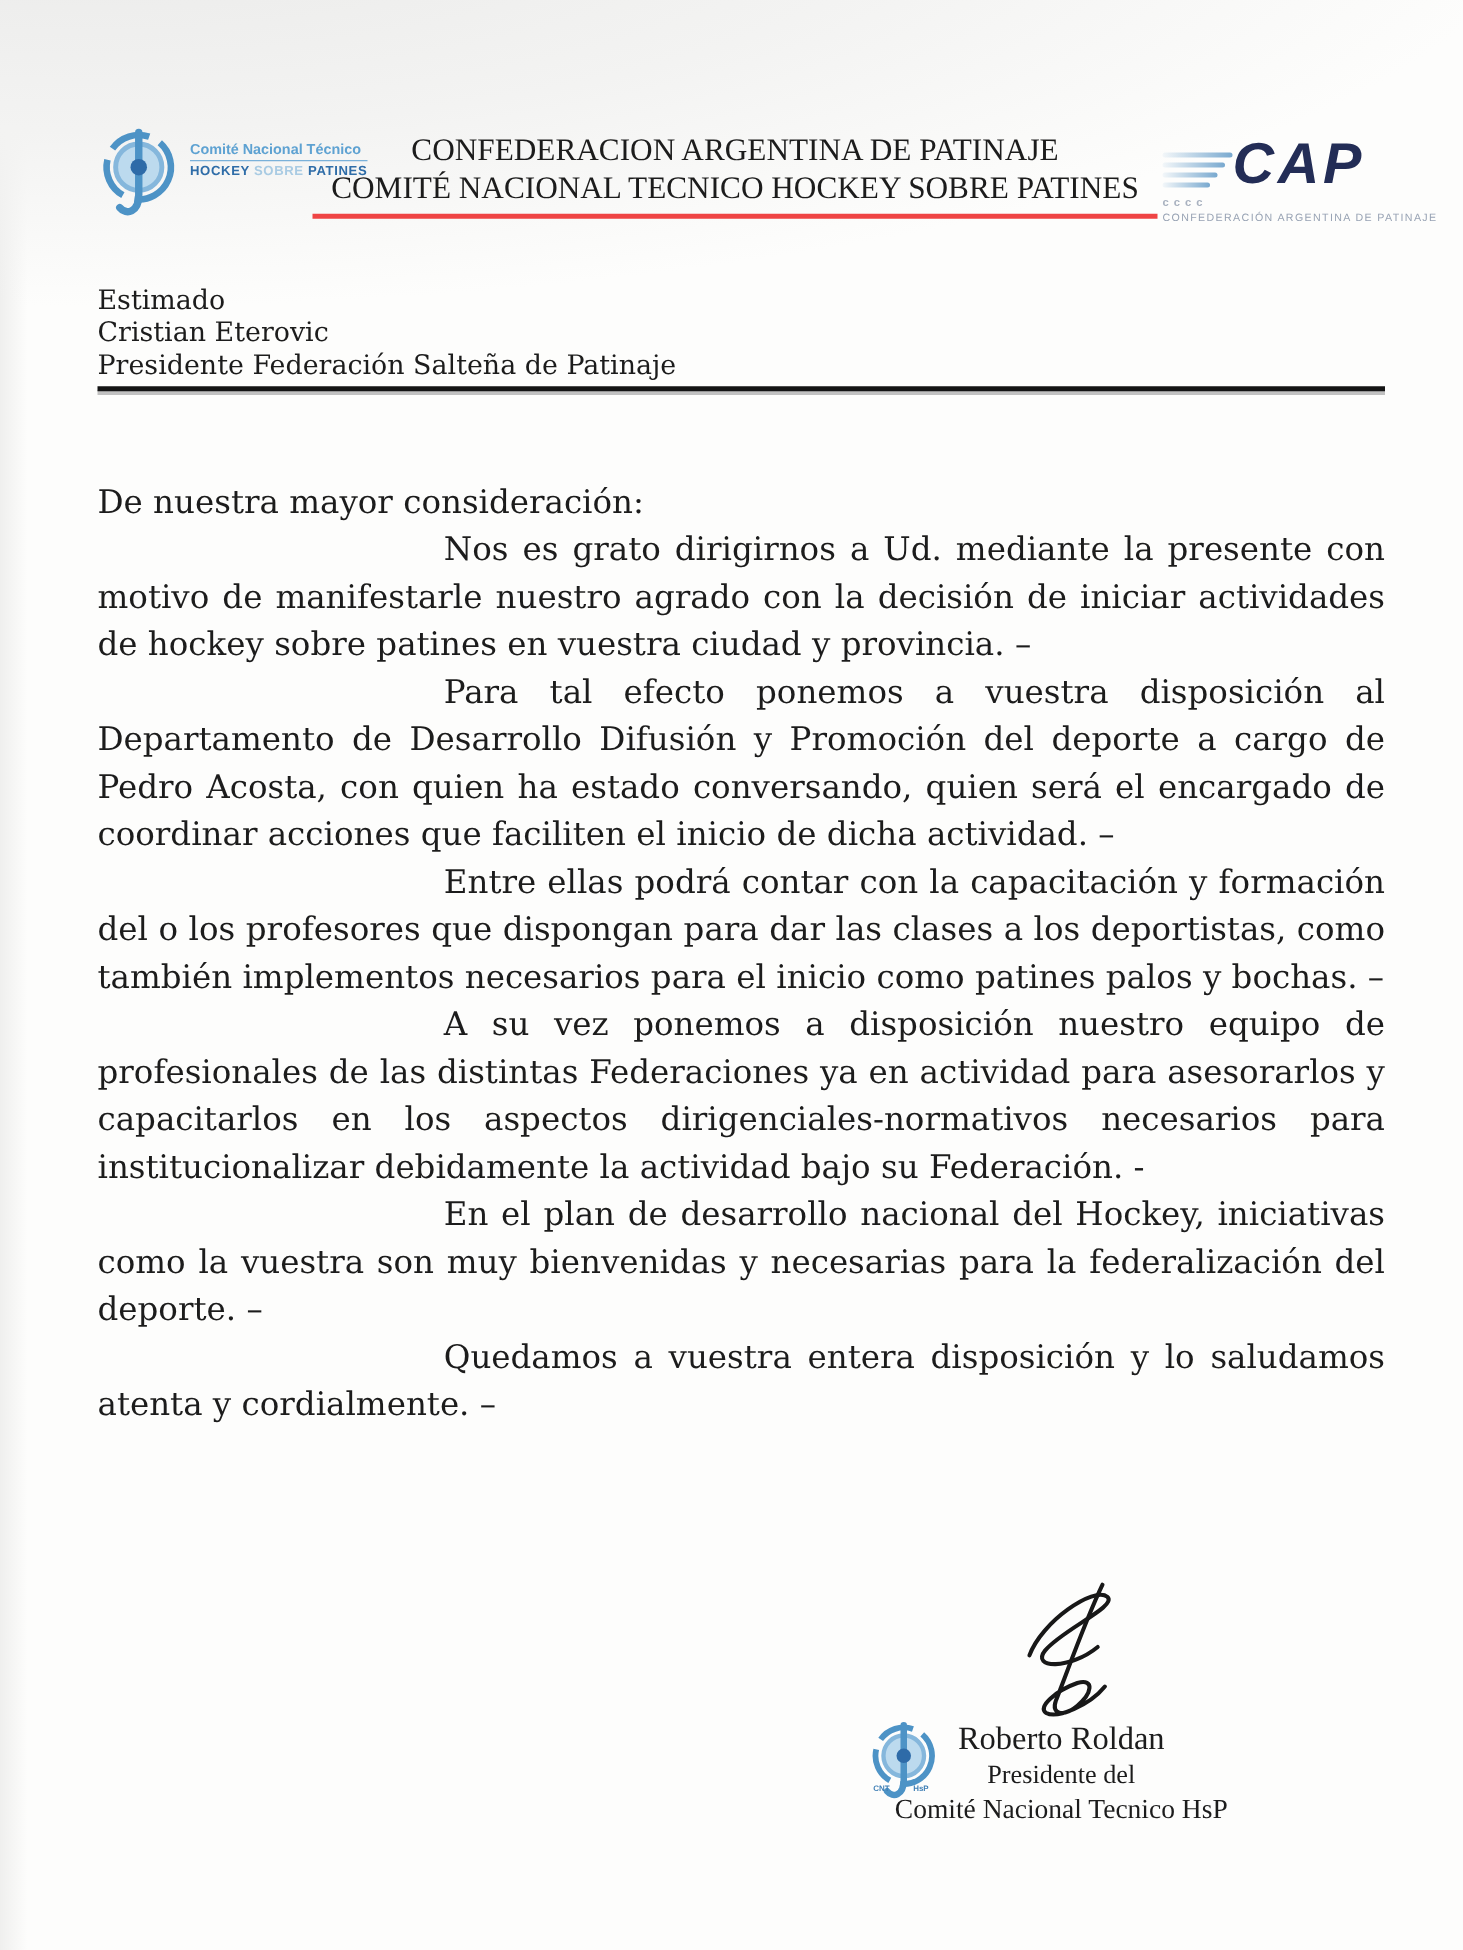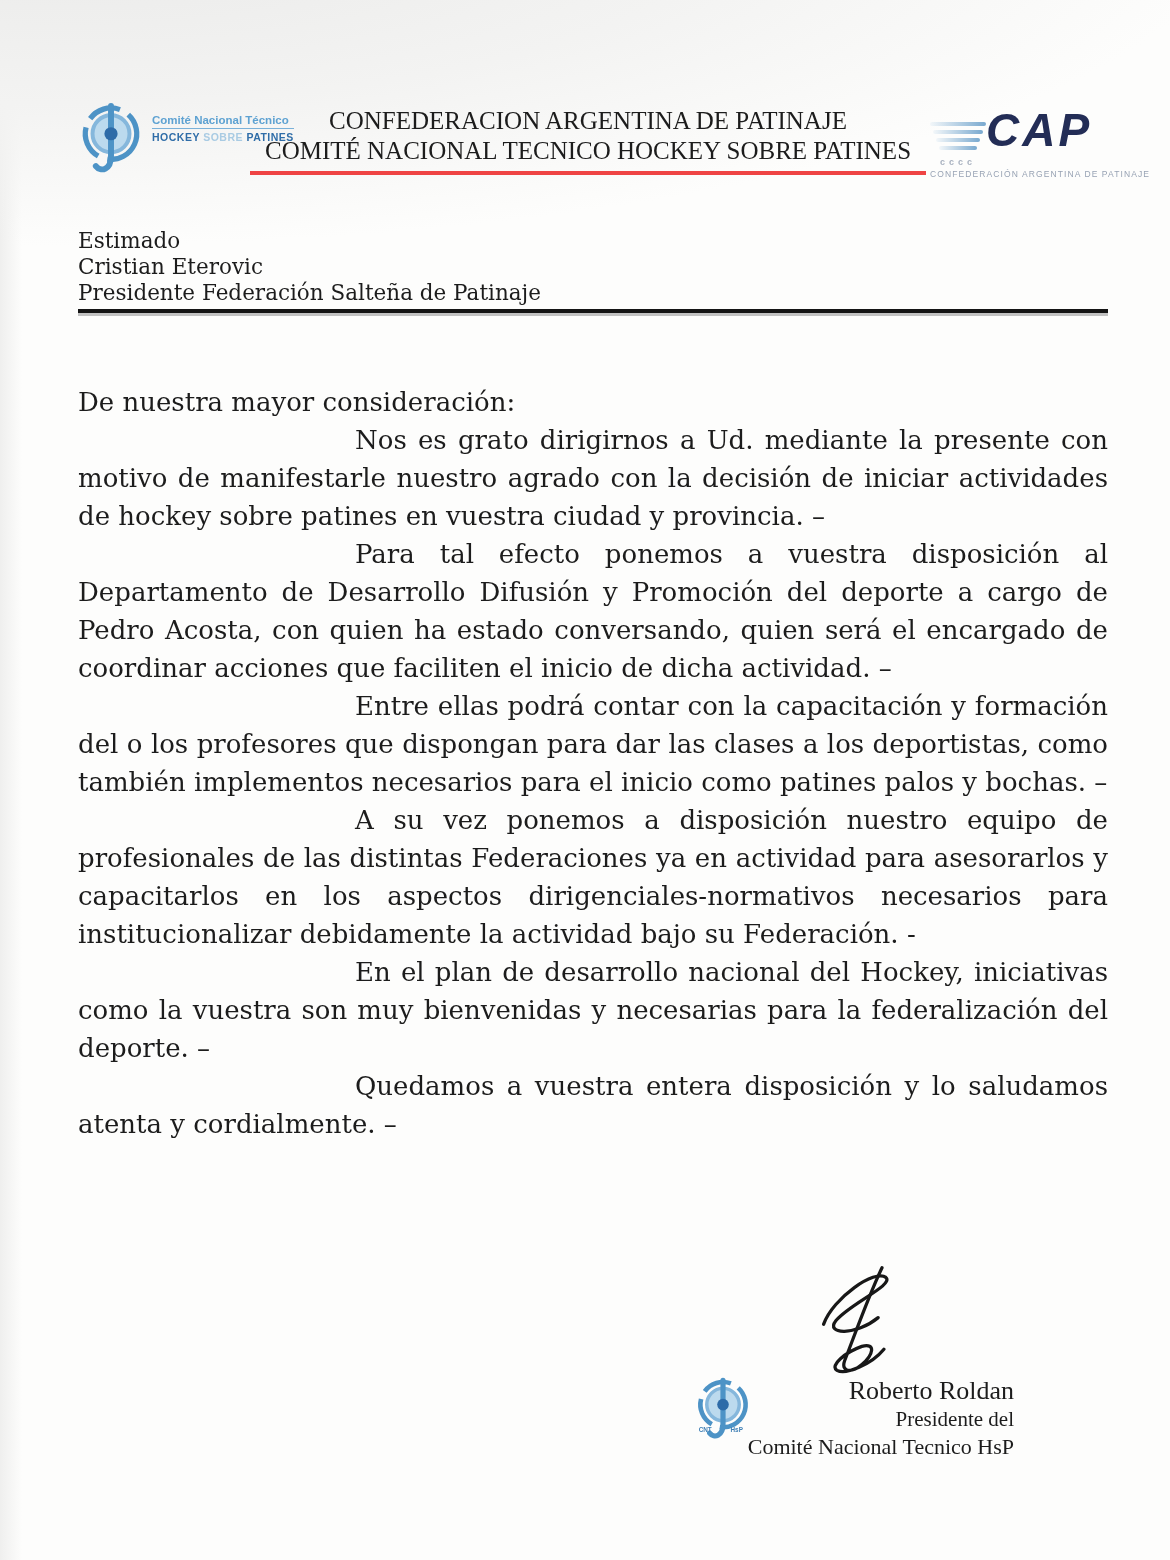--- a/index.html
+++ b/index.html
@@ -26,21 +26,21 @@
     color:#5ea2d2; border-bottom:1px solid #7ab1d9; padding-bottom:2px; white-space:nowrap;
   }
   .cnt-logo-line2 { font-family:"Liberation Sans", sans-serif; font-size:10.5px; font-weight:bold; letter-spacing:.5px; margin-top:2px; white-space:nowrap; }
   .w-dark { color:#2f6da8; } .w-light { color:#a9cbe3; }
 
   .title-block { flex:1; text-align:center; font-family:"Liberation Serif", serif;
     font-size:25px; line-height:30px; padding:10px 6px 5px 6px; border-bottom:4px solid #ef4444; margin:0 4px; }
 
   .cap-logo { width:178px; padding-top:12px; font-family:"Liberation Sans", sans-serif; }
   .cap-row { display:flex; align-items:flex-start; }
-  .cap-lines { display:flex; flex-direction:column; align-items:center; gap:4px; width:56px; padding-top:14px; margin-right:-4px; }
+  .cap-lines { display:flex; flex-direction:column; align-items:flex-start; gap:4px; width:56px; padding-top:14px; margin-right:-4px; }
   .cap-lines i { display:block; height:4px; border-radius:2px;
     background:linear-gradient(90deg, rgba(214,230,242,.25), #79a9cf); }
   .cap-lines i:nth-child(1){width:56px;} .cap-lines i:nth-child(2){width:50px;}
   .cap-lines i:nth-child(3){width:44px;} .cap-lines i:nth-child(4){width:38px;}
   .cap-marks { font-size:9px; color:#a9b2c0; letter-spacing:4px; margin-top:3px; font-weight:bold; }
   .cap-acronym { font-size:46px; line-height:44px; font-weight:bold; font-style:italic;
     color:#232d56; letter-spacing:3px; padding-left:4px; }
   .cap-sub { font-size:8.5px; color:#97a2b3; letter-spacing:1.1px; margin-top:2px; white-space:nowrap; text-align:right; }
 
   
@@ -49,21 +49,21 @@
 
   
   .body-text { margin-top:70px; font-size:26px; }
   .body-text p { line-height:38px; margin:0; }
   .para { text-align:justify; text-indent:277px; }
 
   
   .signature-area { position:relative; height:240px; margin-top:120px; }
   .sig-scribble { position:absolute; left:722px; top:0; width:118px; height:115px; }
   .sig-logo { position:absolute; left:616px; top:112px; width:58px; height:72px; }
-  .sig-text { position:absolute; left:606px; top:113px; width:330px; text-align:right;
+  .sig-text { position:absolute; left:606px; top:113px; width:330px; text-align:center;
     font-family:"Liberation Serif", serif; }
   .sig-name { font-size:26px; line-height:30px; }
   .sig-role1 { font-size:21px; line-height:27px; }
   .sig-role2 { font-size:22px; line-height:28px; }
 </style>
 </head>
 <body>
 
 <div class="page">
 

